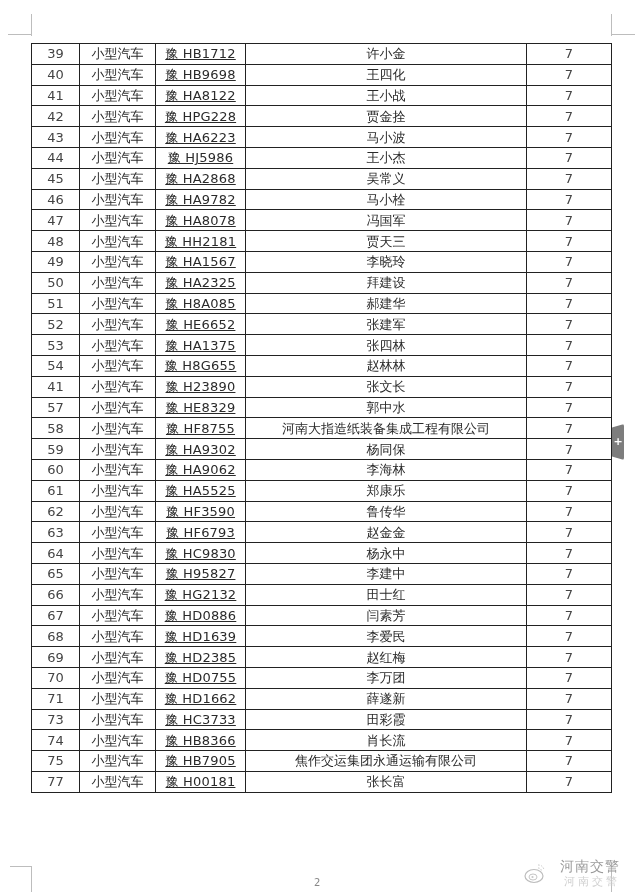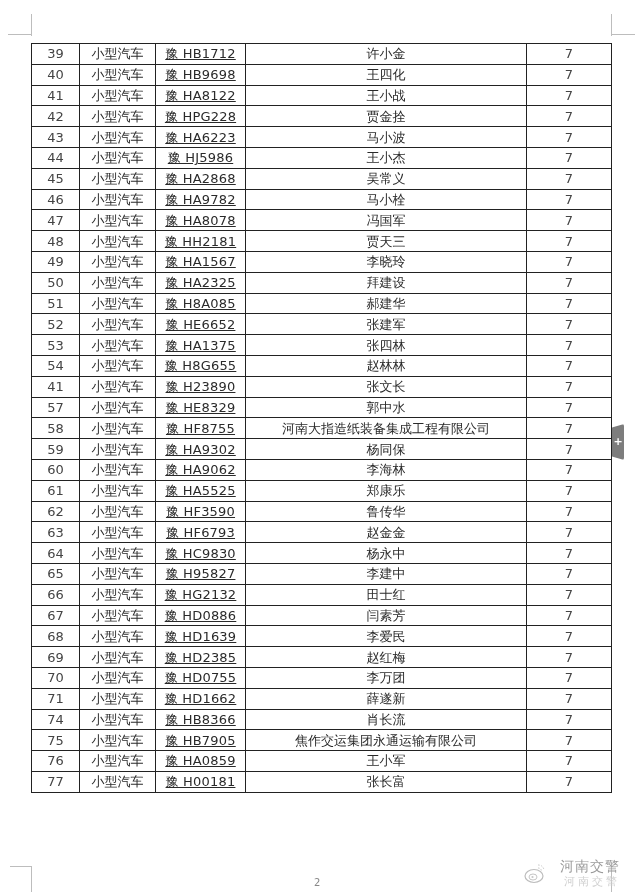--- a/index.html
+++ b/index.html
@@ -283,38 +283,38 @@
     <td class="c-pts">7</td>
   </tr>
       <tr>
     <td class="c-no">71</td>
     <td class="c-type">小型汽车</td>
     <td class="c-plate">豫 HD1662</td>
     <td class="c-name">薛遂新</td>
     <td class="c-pts">7</td>
   </tr>
       <tr>
+    <td class="c-no">73</td>
+    <td class="c-type">小型汽车</td>
+    <td class="c-plate">豫 HC3733</td>
+    <td class="c-name">田彩霞</td>
+    <td class="c-pts">7</td>
+  </tr>
+      <tr>
     <td class="c-no">74</td>
     <td class="c-type">小型汽车</td>
     <td class="c-plate">豫 HB8366</td>
     <td class="c-name">肖长流</td>
     <td class="c-pts">7</td>
   </tr>
       <tr>
     <td class="c-no">75</td>
     <td class="c-type">小型汽车</td>
     <td class="c-plate">豫 HB7905</td>
     <td class="c-name">焦作交运集团永通运输有限公司</td>
-    <td class="c-pts">7</td>
-  </tr>
-      <tr>
-    <td class="c-no">76</td>
-    <td class="c-type">小型汽车</td>
-    <td class="c-plate">豫 HA0859</td>
-    <td class="c-name">王小军</td>
     <td class="c-pts">7</td>
   </tr>
       <tr>
     <td class="c-no">77</td>
     <td class="c-type">小型汽车</td>
     <td class="c-plate">豫 H00181</td>
     <td class="c-name">张长富</td>
     <td class="c-pts">7</td>
   </tr>
     </tbody>

